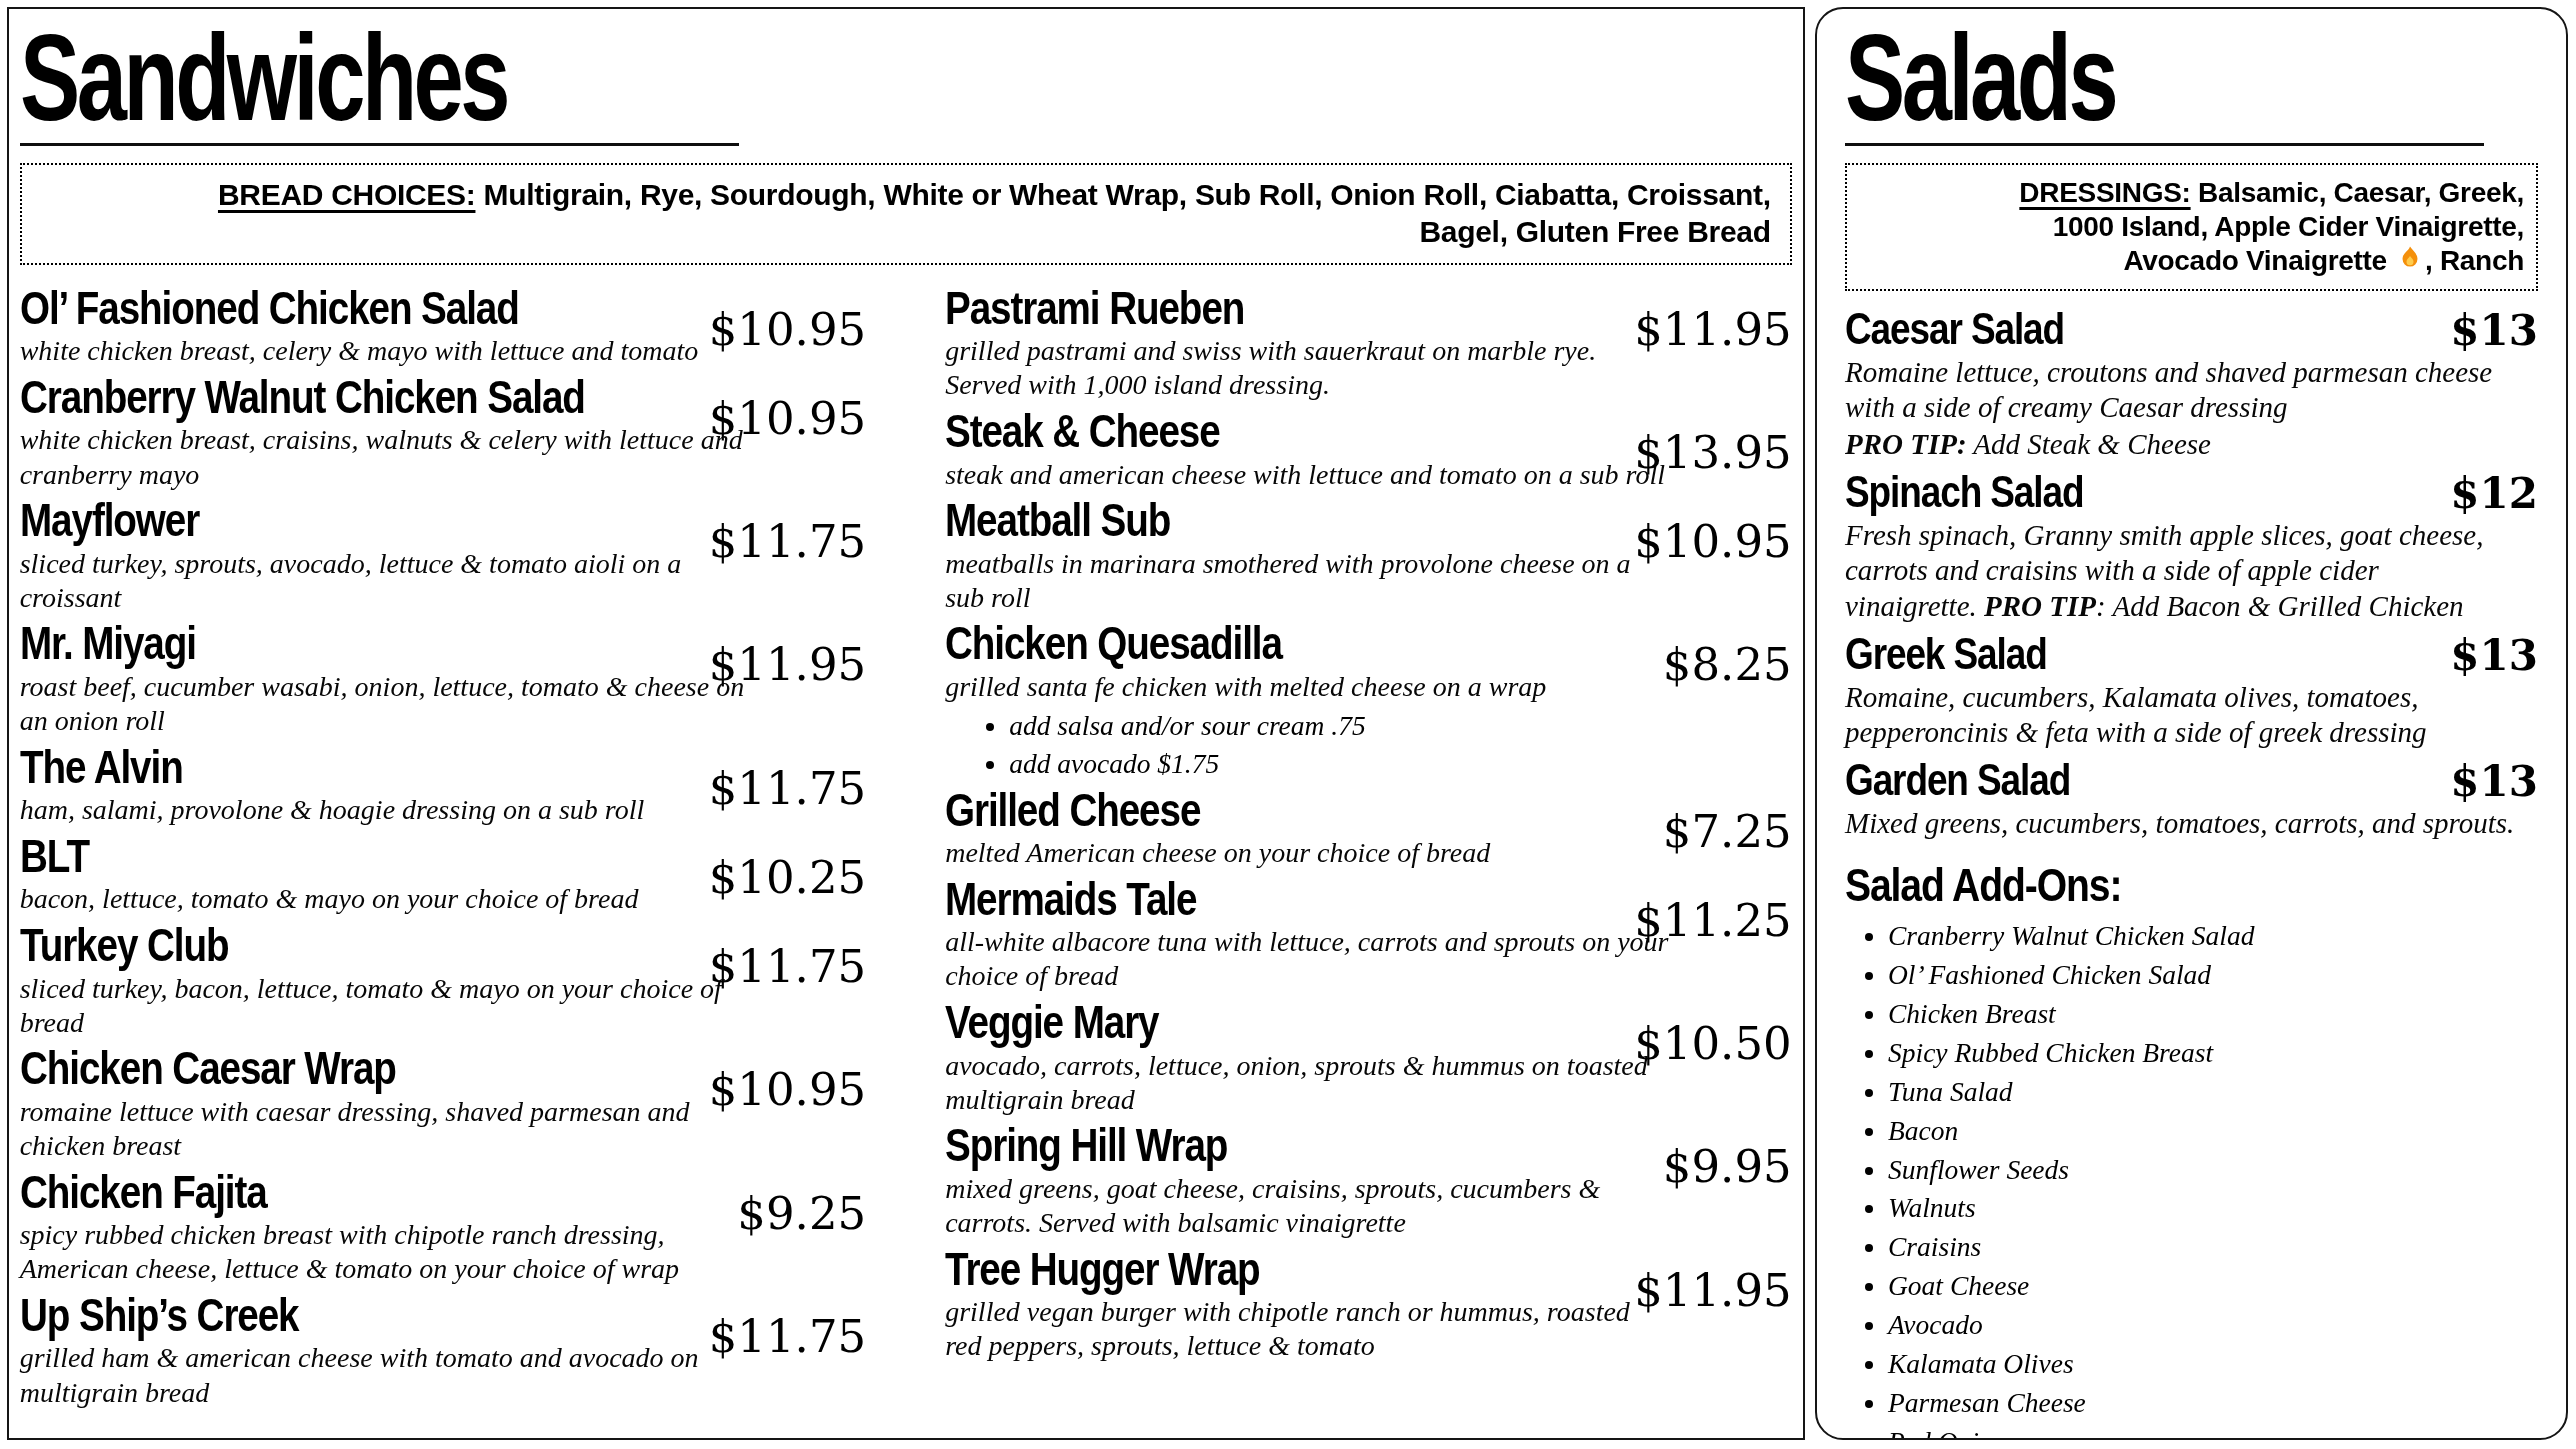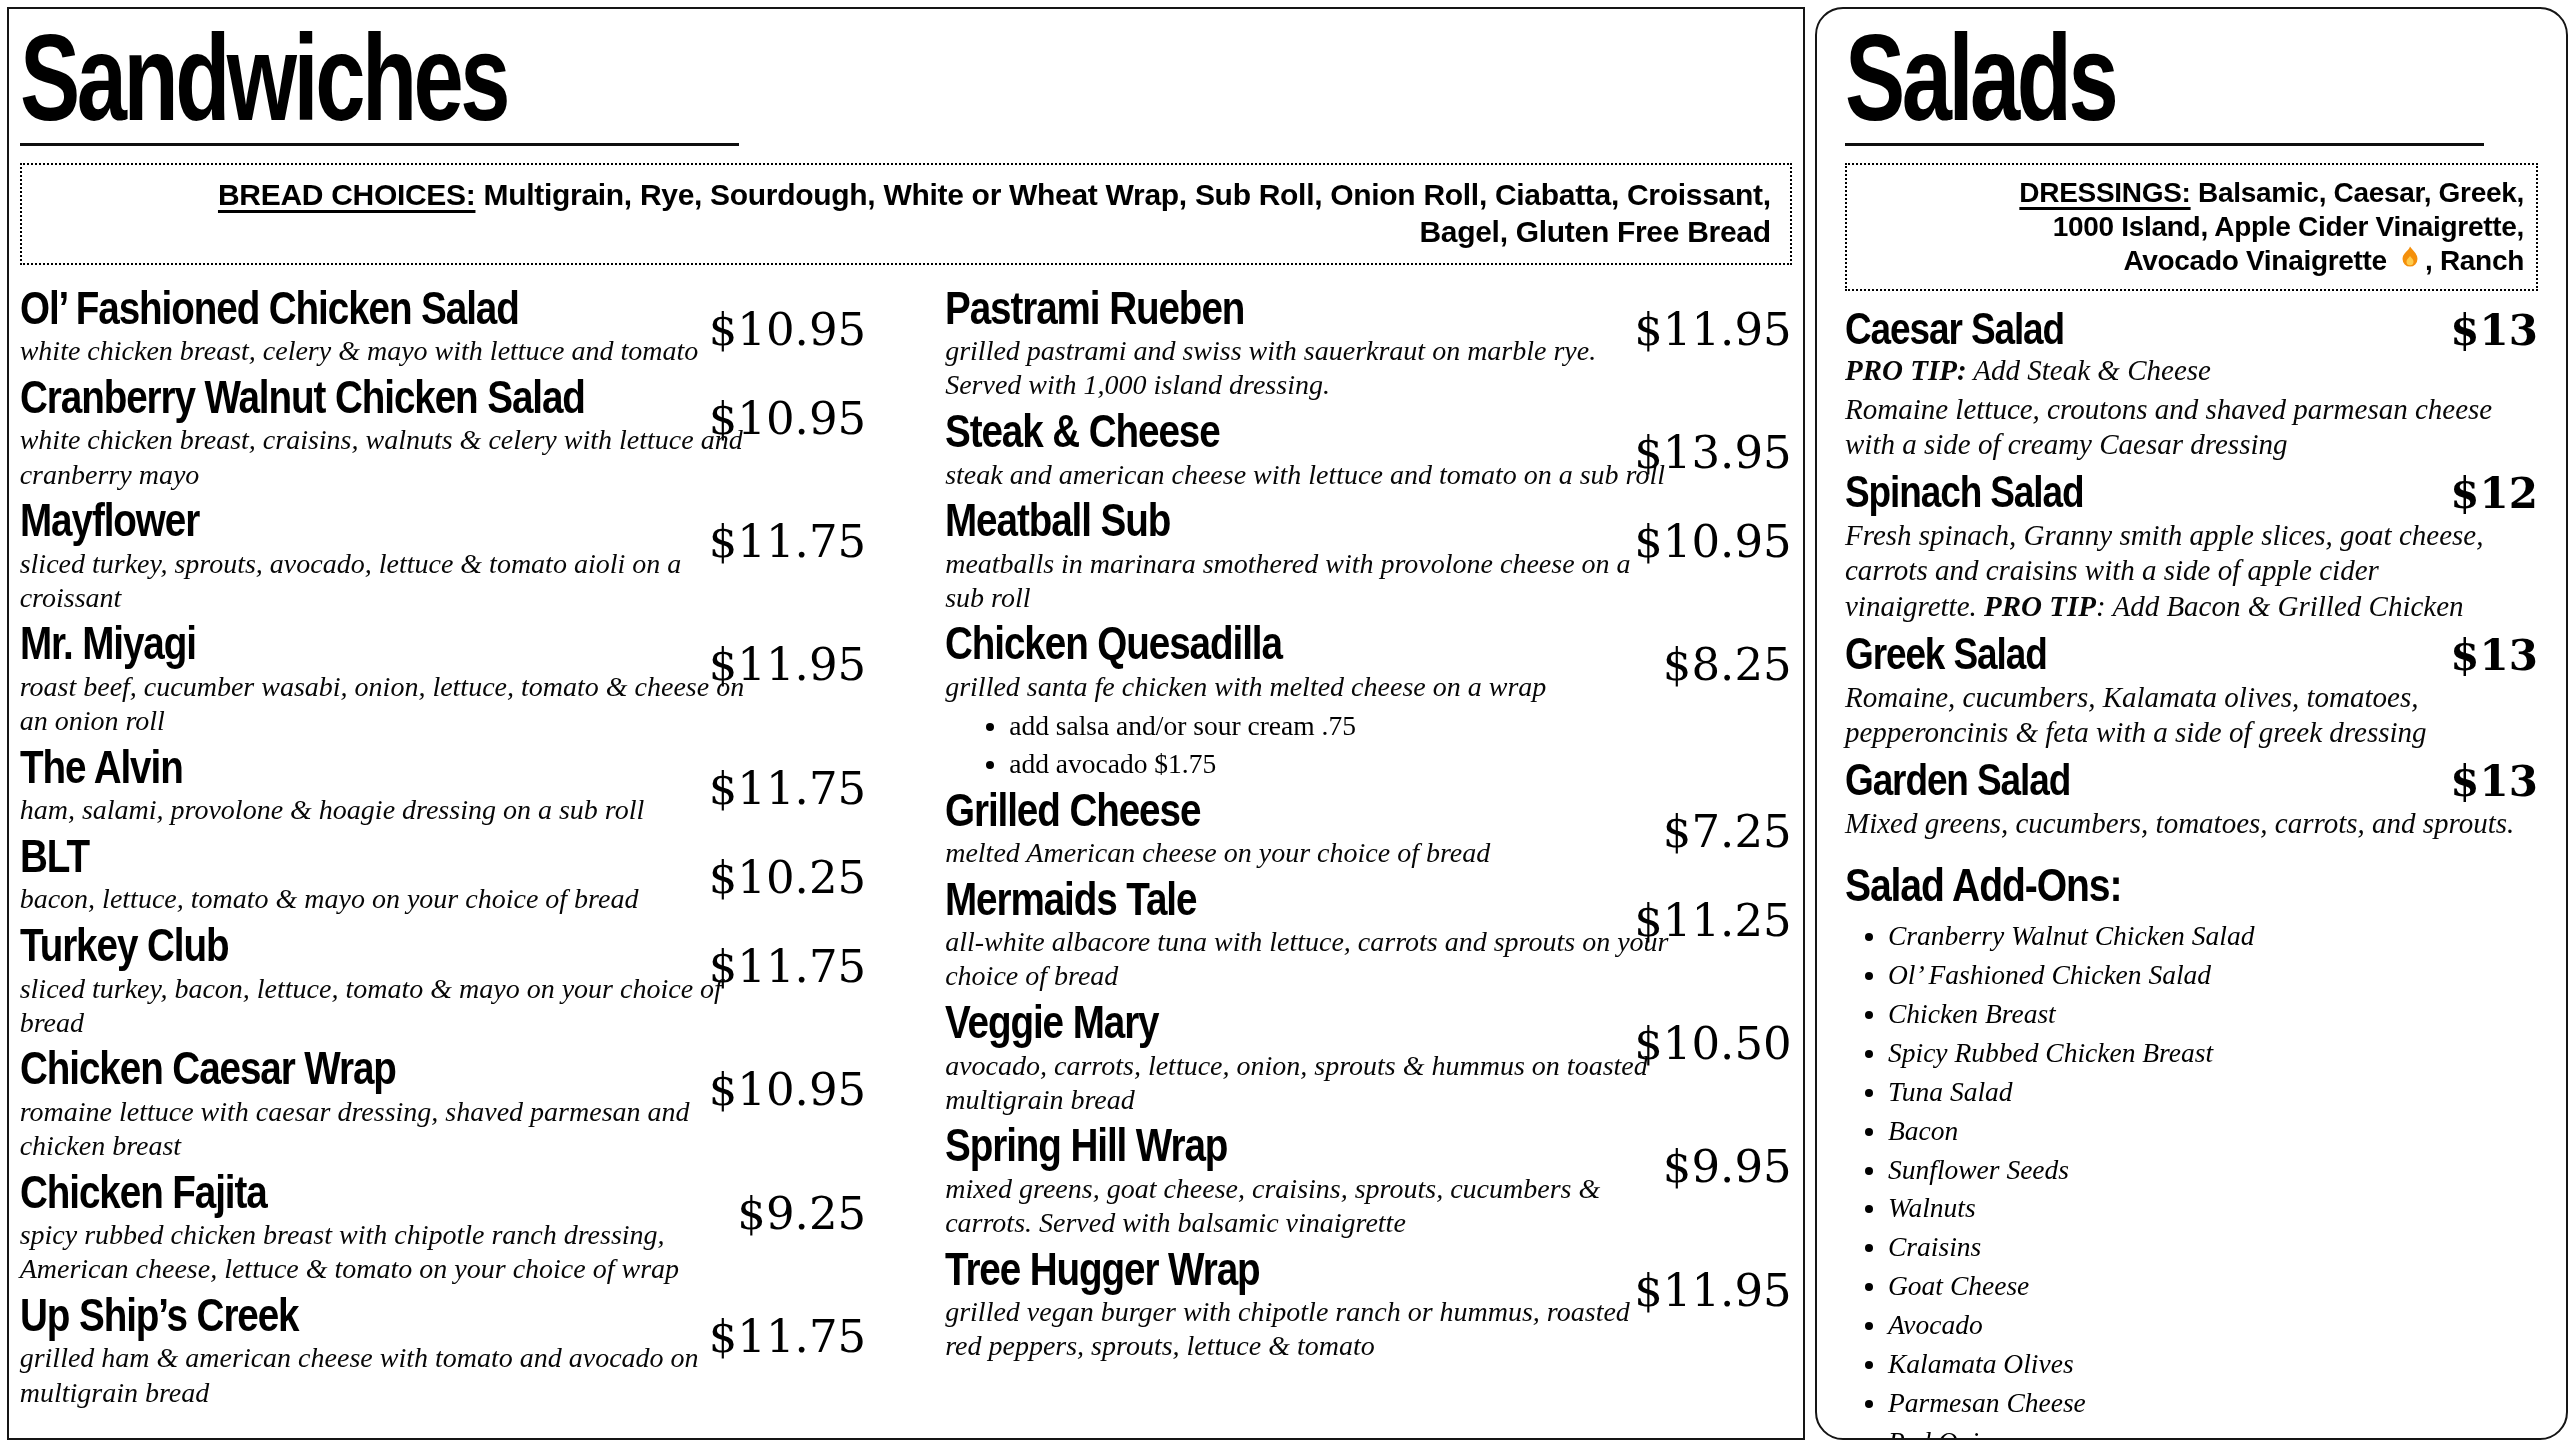--- a/index.html
+++ b/index.html
@@ -27,21 +27,21 @@
   .ihead{position:relative;}
   .iname{display:inline-block;font-size:46px;font-weight:800;letter-spacing:-1.3px;line-height:1.02;
     white-space:nowrap;transform:scaleX(.84);transform-origin:left bottom;}
   .iprice{position:absolute;right:0;top:22px;font-family:"DejaVu Serif",serif;font-size:45px;line-height:1;}
   .idesc{font-family:"Liberation Serif",serif;font-style:italic;font-size:28px;line-height:1.22;
     margin-top:2.7px;max-width:725px;color:#070707;}
   .protip-line{margin-top:1.3px;}
   .protip-label{font-weight:700;}
 
   .opts{margin:4px 0 0 64px;padding:0;}
-  .opts li{font-family:"Liberation Serif",serif;font-size:27.5px;line-height:1.28;margin:2.7px 0 0 0;}
+  .opts li{font-family:"Liberation Serif",serif;font-style:italic;font-size:27.5px;line-height:1.28;margin:2.7px 0 0 0;}
 
   .sal .item{margin-bottom:8px;}
   .sal .items{margin-top:16px;}
   .sal .iname{font-size:44px;}
   .sal .iprice{font-size:42px;font-weight:700;top:2.7px;font-family:"DejaVu Serif",serif;}
   .sal .idesc{font-size:29px;max-width:671px;}
 
   .addons-title{display:inline-block;font-size:46px;font-weight:800;letter-spacing:-1.3px;line-height:1.05;
     transform:scaleX(.85);transform-origin:left bottom;margin-top:12px;}
   .addons{margin:9.4px 0 0 43px;padding:0;}
@@ -167,22 +167,22 @@
       <svg class="fire-svg" width="28" height="31" viewBox="0 0 24 26">
         <path d="M12 1c2.2 3.4 6.4 5.9 6.4 10.8a6.4 6.4 0 0 1-12.8 0c0-2.6 1.3-4.5 2.7-5.9C9.6 4.5 11.4 3.1 12 1z" fill="#F4900C"></path>
         <path d="M12 9.2c1.3 1.7 3 2.8 3 4.9a3 3 0 0 1-6 0c0-2.1 1.9-3.2 3-4.9z" fill="#FFCC4D"></path>
       </svg><span>, Ranch</span>
     </div>
   </div>
 
   <div class="items">
     <div class="item">
       <div class="ihead"><span class="iname">Caesar Salad</span><span class="iprice">$13</span></div>
+      <div class="idesc">Romaine lettuce, croutons and shaved parmesan cheese with a side of creamy Caesar dressing</div>
       <div class="idesc protip-line"><span class="protip-label">PRO TIP:</span><span> Add Steak &amp; Cheese</span></div>
-      <div class="idesc">Romaine lettuce, croutons and shaved parmesan cheese with a side of creamy Caesar dressing</div>
     </div>
     <div class="item">
       <div class="ihead"><span class="iname">Spinach Salad</span><span class="iprice">$12</span></div>
       <div class="idesc"><span>Fresh spinach, Granny smith apple slices, goat cheese, carrots and craisins with a side of apple cider vinaigrette. </span><span class="protip-label">PRO TIP</span><span>: Add Bacon &amp; Grilled Chicken</span></div>
     </div>
     <div class="item">
       <div class="ihead"><span class="iname">Greek Salad</span><span class="iprice">$13</span></div>
       <div class="idesc">Romaine, cucumbers, Kalamata olives, tomatoes, pepperoncinis &amp; feta with a side of greek dressing</div>
     </div>
     <div class="item">

